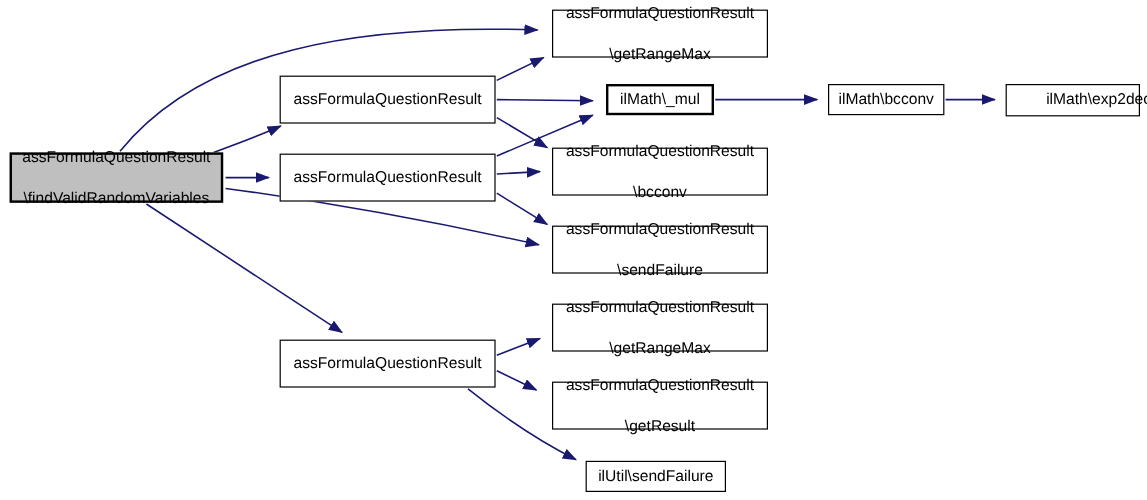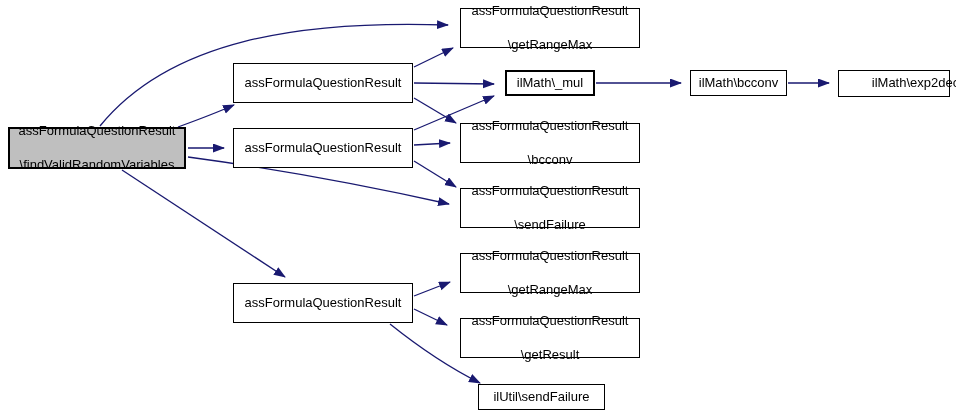--- a/index.html
+++ b/index.html
@@ -128,17 +128,17 @@
   <div class="node" style="left:460px; top:253px; width:180px; height:40px;">
     <span>assFormulaQuestionResult</span>
     <span>\getRangeMax</span>
   </div>
 
   <div class="node" style="left:460px; top:318px; width:180px; height:40px;">
     <span>assFormulaQuestionResult</span>
     <span>\getResult</span>
   </div>
 
-  <div class="node" style="left:478px; top:384px; width:127px; height:26px;">
+  <div class="node" style="left:488px; top:384px; width:117px; height:26px;">
     <span>ilUtil\sendFailure</span>
   </div>
 
 </div>
 
 </body></html>

